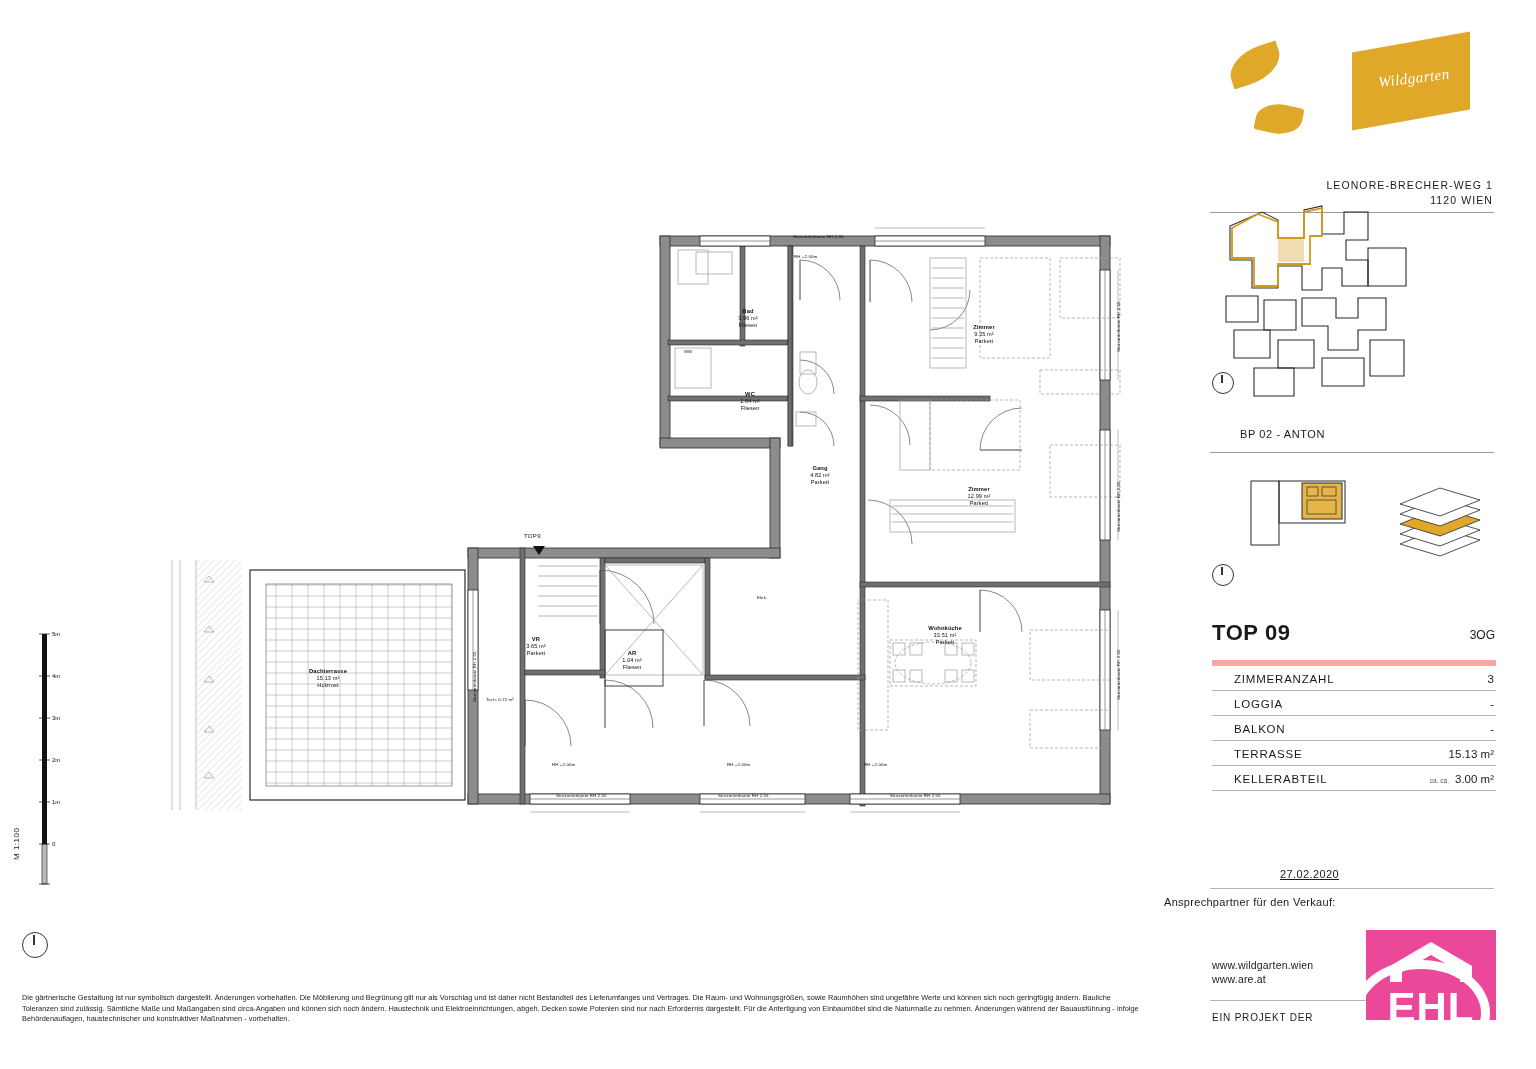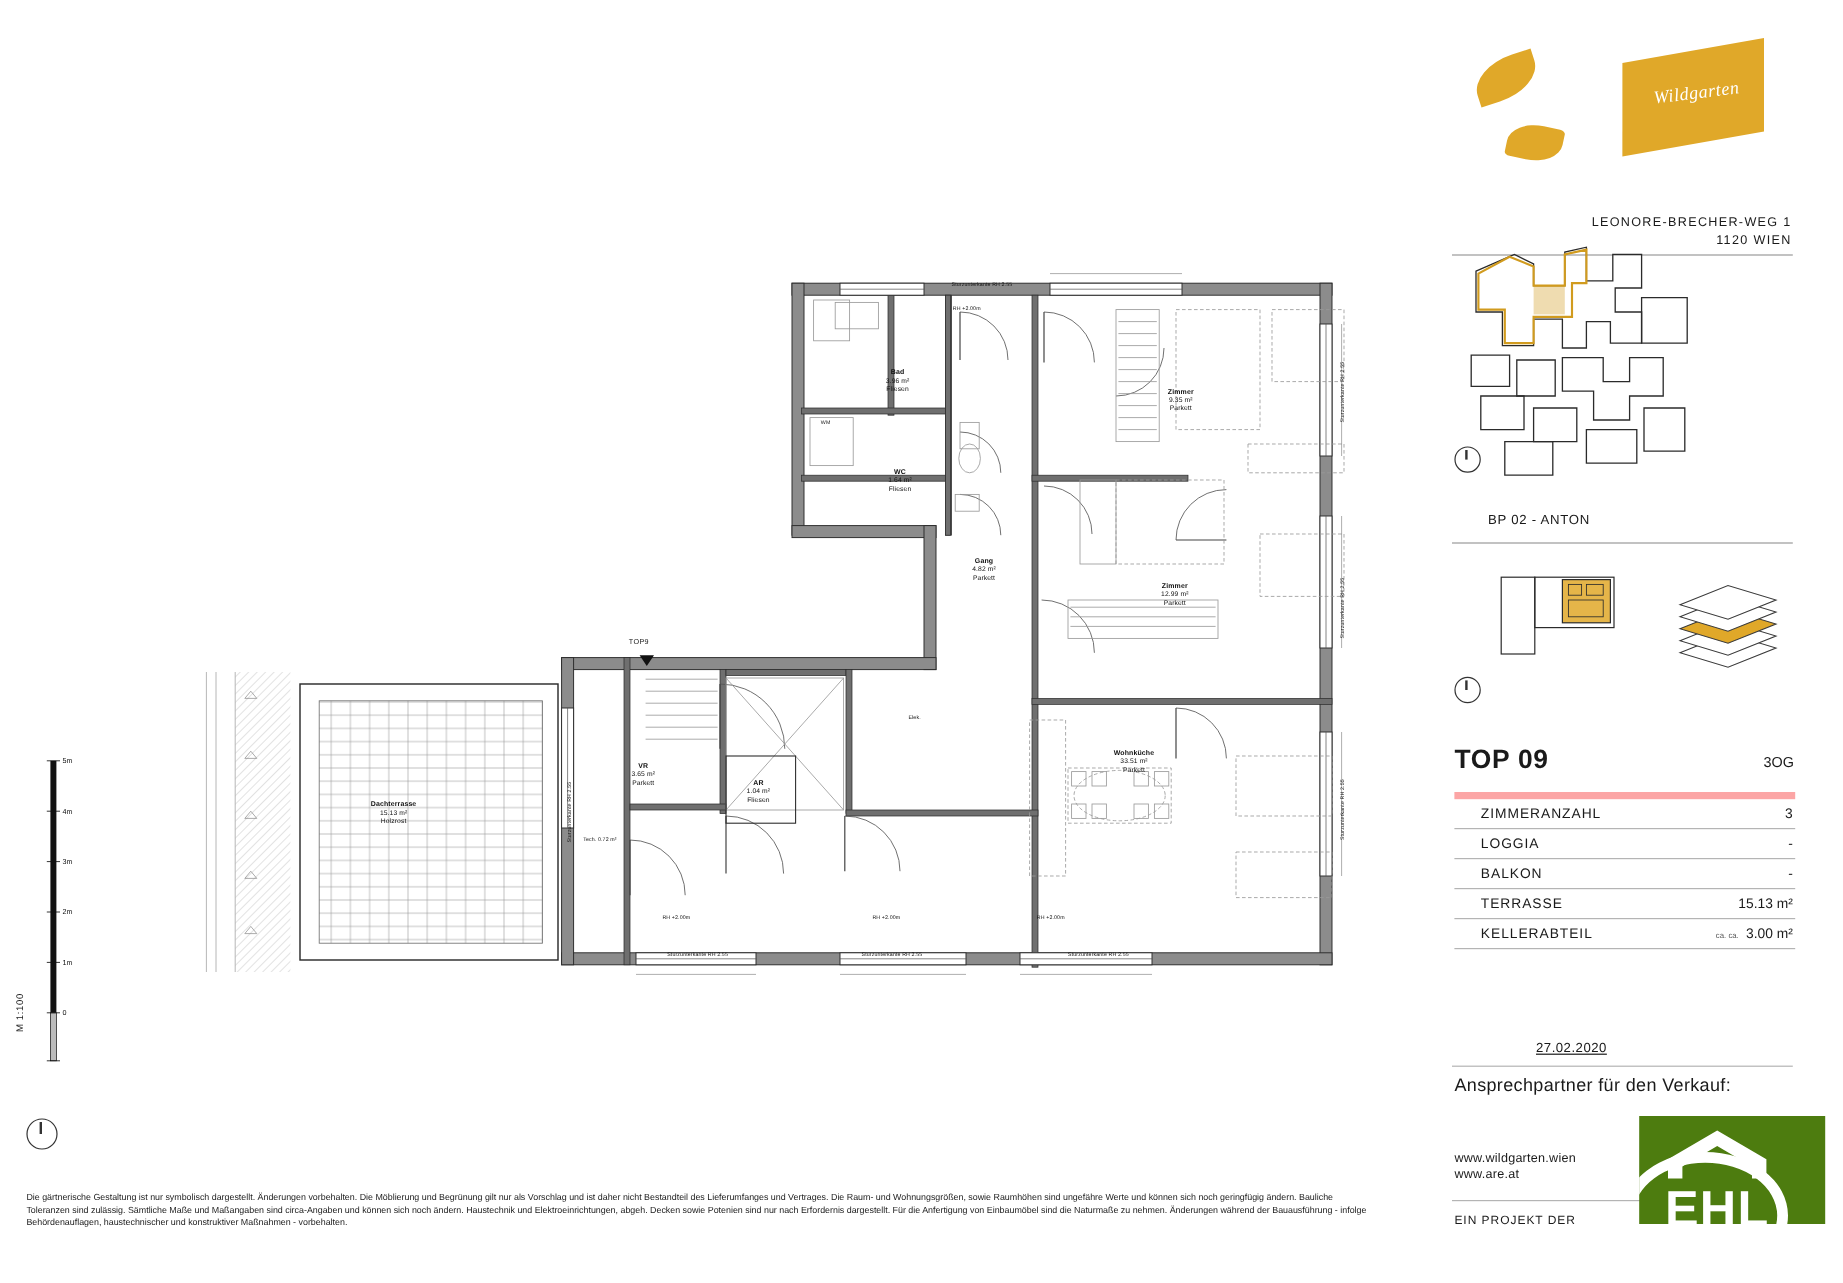--- a/index.html
+++ b/index.html
@@ -225,23 +225,23 @@
   .date-rule {
     position: absolute;
     left: 1210px;
     top: 888px;
     width: 284px;
     height: 1px;
     background: #b4b4b4;
   }
   .contact-line {
     position: absolute;
-    left: 1212px;
+    left: 1164px;
     top: 896px;
-    font-size: 15px;
+    font-size: 11px;
     letter-spacing: 0.3px;
   }
   .web-lines {
     position: absolute;
     left: 1212px;
     top: 958px;
     font-size: 10.5px;
     line-height: 14px;
     letter-spacing: 0.2px;
   }
@@ -261,23 +261,22 @@
     background: #b4b4b4;
   }
 
   
   .ehl {
     position: absolute;
     left: 1366px;
     top: 930px;
     width: 130px;
     height: 90px;
-    background: #4d7c0f;
+    background: #ec4899;
     overflow: hidden;
-    padding-left: 25px;
   }
   .ehl-house {
     position: absolute;
     left: 22px;
     top: 10px;
     width: 86px;
     height: 44px;
   }
   .ehl-text {
     position: absolute;

